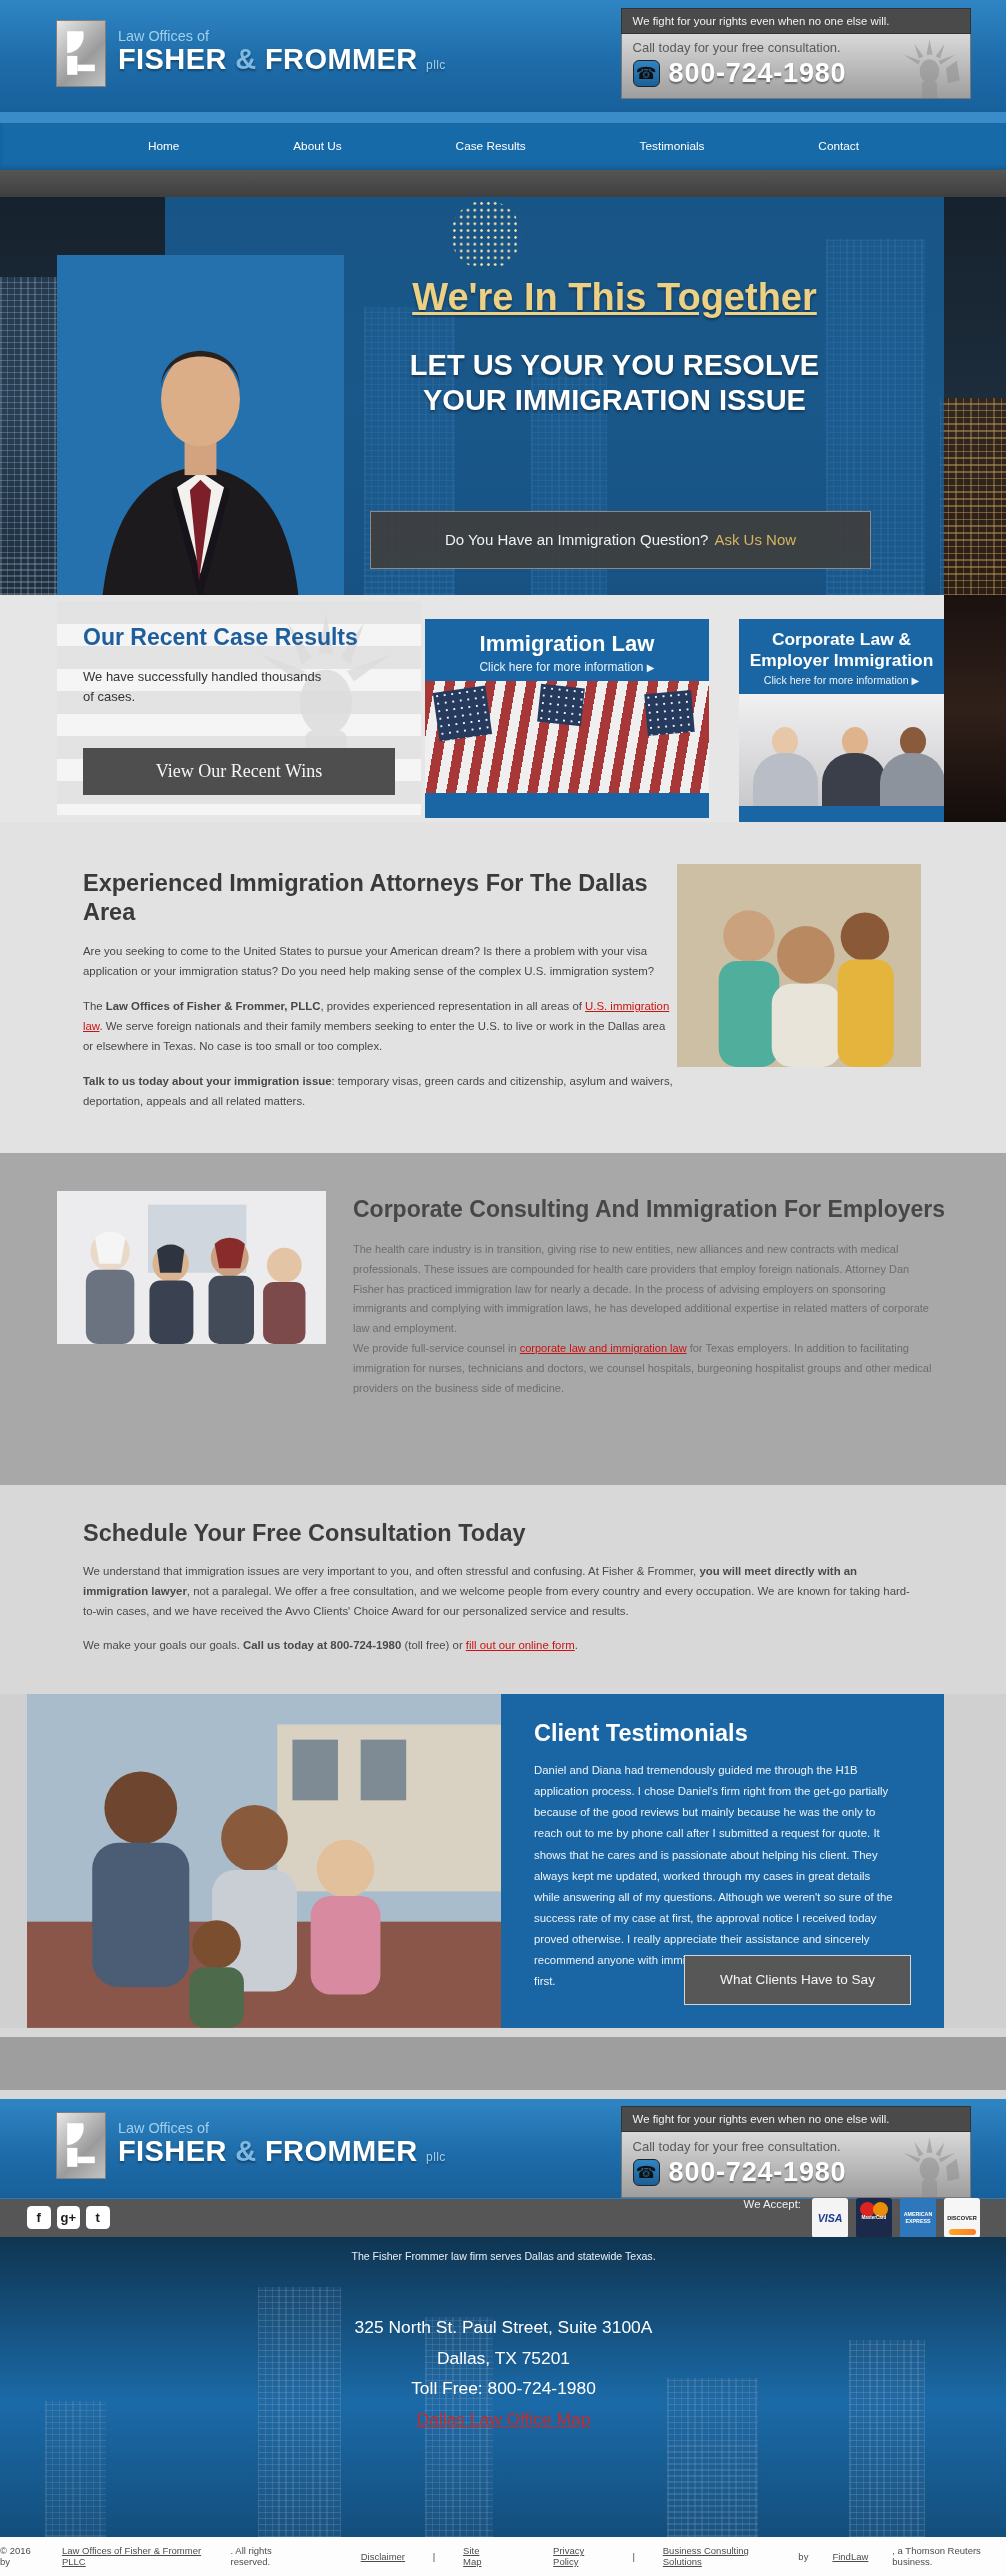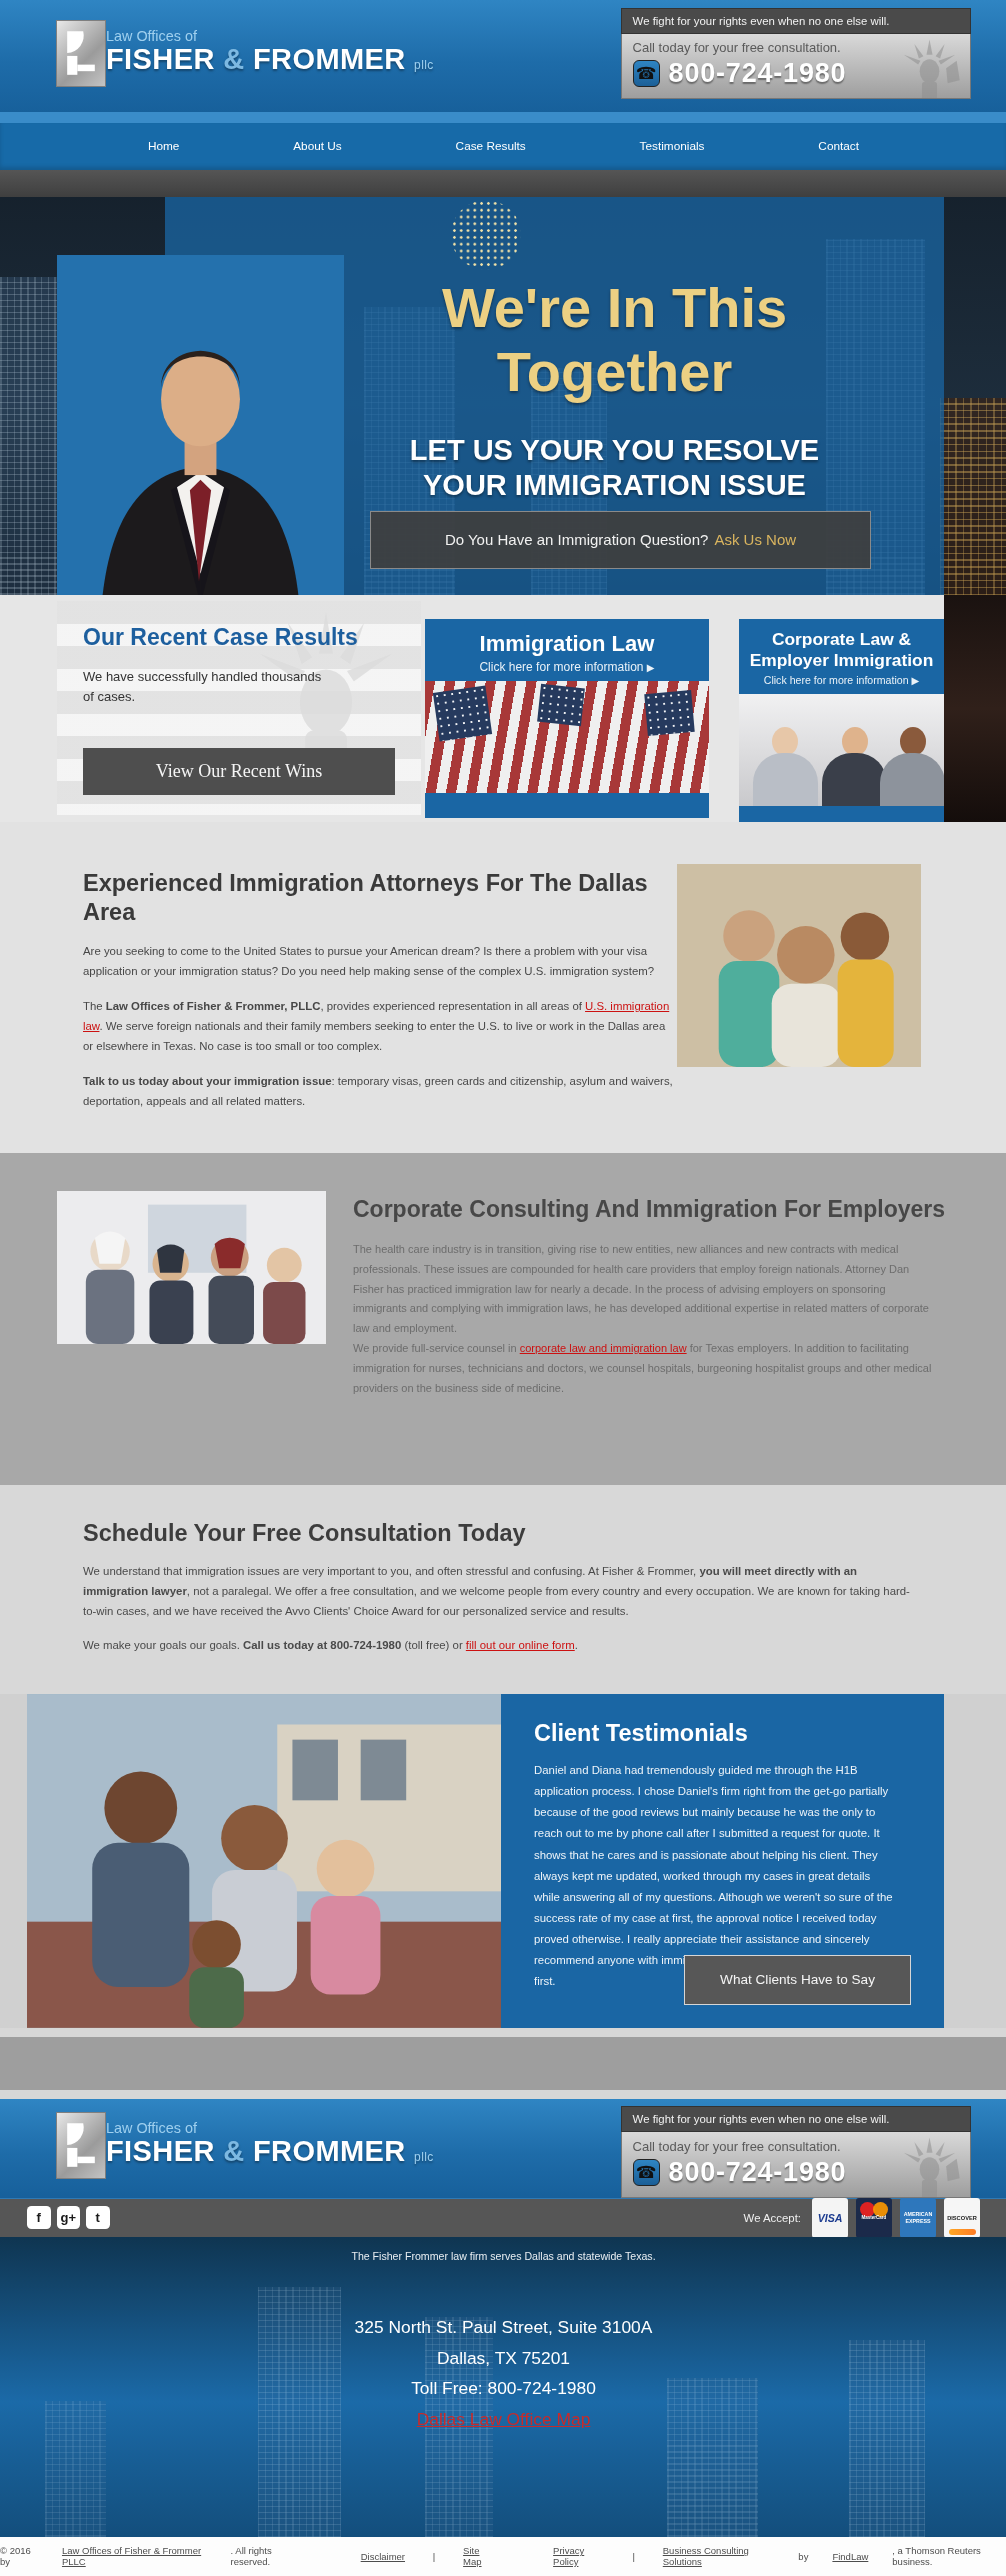--- a/index.html
+++ b/index.html
@@ -5,21 +5,21 @@
   * { margin:0; padding:0; box-sizing:border-box; }
   body { font-family:"Liberation Sans", sans-serif; background:#cfcfcf; }
   .page { width:1007px; margin:0 auto; background:#e4e4e4; position:relative; }
 
   
   .band-blue { position:relative; height:112px; background:linear-gradient(180deg,#2f85c3 0%, #1e6ca9 55%, #17609b 100%); overflow:hidden; }
   .band-blue.footer-band { height:99px; }
   .logo { position:absolute; left:56px; top:20px; display:flex; align-items:flex-start; cursor:pointer; }
   .logo-mark { width:50px; height:67px; background:linear-gradient(135deg,#e8e8e8,#9b9b9b 60%,#c4c4c4); border:0.8px solid #7f7f7f; position:relative; }
   .logo-mark svg { position:absolute; inset:0; }
-  .logo-text { padding-top:7.6px; }
+  .logo-text { margin-left:12px; padding-top:7.6px; }
   .logo-tag { color:#9fd0ef; font-size:14.4px; }
   .logo-name { color:#ffffff; font-size:29px; font-weight:bold; letter-spacing:0.4px; line-height:1.05;
                text-shadow:0 1.5px 2.3px rgba(0,0,0,.35); }
   .logo-name .amp { color:#7db9e2; }
   .logo-suffix { color:#9fd0ef; font-size:12px; font-weight:normal; }
   .promo { position:absolute; right:36px; top:7.6px; width:350px; }
   .promo-top { background:#4a4a4a; color:#f2f2f2; font-size:11.4px; padding:6px 10.6px; border:0.8px solid #333; }
   .promo-body { position:relative; background:linear-gradient(180deg,#d9d9d9,#9e9e9e); border:0.8px solid #777; border-top:none; padding:6.8px 10.6px 9px; overflow:hidden; }
   .promo-call { color:#5a5a5a; font-size:13px; }
   .promo-phone-row { display:flex; align-items:center; margin-top:3px; }
@@ -41,21 +41,21 @@
                            repeating-linear-gradient(90deg, rgba(210,230,245,.25) 0 1.5px, transparent 1.5px 6.8px); }
   .bldg.warm { background-color:rgba(60,35,20,.8);
           background-image:repeating-linear-gradient(0deg, rgba(235,185,90,.5) 0 1.5px, transparent 1.5px 6.8px),
                            repeating-linear-gradient(90deg, rgba(235,185,90,.4) 0 1.5px, transparent 1.5px 7.6px); }
   .blue-wash { position:absolute; left:165px; right:63px; top:27px; bottom:0; background:rgba(25,100,160,.78); z-index:2; }
   .tower-ball { position:absolute; left:451px; top:30px; width:70px; height:70px; border-radius:50%; z-index:3;
           background:radial-gradient(circle at 35% 30%, rgba(250,220,130,.9), rgba(160,120,40,.55));
           background-image:radial-gradient(rgba(255,235,170,.95) 1.1px, transparent 1.5px); background-size:6.8px 6.8px; }
   .attorney-photo { position:absolute; left:57px; top:85px; width:287px; height:340px; background:#2471ad; z-index:4; overflow:hidden; }
   .hero-copy { position:absolute; left:349px; top:106px; width:531px; z-index:4; text-align:center; }
-  .hero-h1 { color:#ecd083; font-size:56px; font-weight:bold; line-height:1.15; text-shadow:0 1.5px 3px rgba(0,0,0,.4); }
+  .hero-h1 { color:#ecd083; font-size:38px; font-weight:bold; line-height:1.15; text-shadow:0 1.5px 3px rgba(0,0,0,.4);text-decoration:underline; }
   .hero-h2 { color:#ffffff; font-size:29px; font-weight:bold; line-height:1.2; margin-top:29px; text-shadow:0 1.5px 3px rgba(0,0,0,.4); }
   .hero-question { position:absolute; left:370px; top:341px; width:501px; height:58px; z-index:6;
           background:rgba(62,62,62,.93); border:0.8px solid #8a8a8a; display:flex; align-items:center; justify-content:center; cursor:pointer; }
   .hero-question .q { color:#f1f1f1; font-size:15px; }
   .hero-question .cta { color:#d9b45f; font-size:15px; margin-left:6px; }
 
   
   .boxes { position:relative; height:227px; background:#e6e6e6; }
   .boxes::after { content:""; position:absolute; right:0; top:0; width:63px; height:100%;
           background:linear-gradient(180deg,#1a1210,#30201a 50%,#140d0b); }
@@ -113,21 +113,21 @@
   .btn-clients { position:absolute; right:33px; bottom:23px; width:227px; height:50px; background:#575757; border:0.8px solid #d6d6d6; font-size:13.6px; }
 
   
   .gap-light { height:9px; background:#d7d7d7; }
   .gap-gray { height:53px; background:#9e9e9e; }
 
   
   .social-bar { height:39px; background:#565656; border-top:1.5px solid #2f7ab5; display:flex; align-items:center; padding:0 27px; }
   .social { display:flex; gap:6px; }
   .social .s-icon { width:23.5px; height:23.5px; background:#ffffff; border-radius:4.5px; color:#1b1b1b; font-weight:bold; font-size:13px; display:flex; align-items:center; justify-content:center; cursor:pointer; }
-  .accept { margin-left:auto; display:flex; align-items:center; gap:8px; }
+  .accept { margin-left:auto; display:flex; align-items:flex-start; gap:8px; }
   .accept-label { color:#f0f0f0; font-size:11.4px; margin-right:3px; }
   .card { width:36px; height:40px; border-radius:3px; display:flex; align-items:center; justify-content:center; overflow:hidden; position:relative; }
   .card-visa { background:#f4f4f4; color:#1a3a8f; font-style:italic; font-weight:bold; font-size:10.6px; }
   .card-mc { background:#1b2a4a; }
   .card-mc .c1,.card-mc .c2 { position:absolute; width:15px; height:15px; border-radius:50%; top:4.5px; }
   .card-mc .c1 { left:3.8px; background:#d22; } .card-mc .c2 { right:3.8px; background:#f90; opacity:.9; }
   .card-mc span { position:relative; color:#fff; font-size:4.5px; font-weight:bold; }
   .card-amex { background:#2e77bc; color:#fff; font-size:5.3px; font-weight:bold; text-align:center; line-height:1.2; }
   .card-disc { background:#f6f6f6; color:#222; font-size:5.7px; font-weight:bold; }
   .card-disc::after { content:""; position:absolute; bottom:3px; left:4.5px; right:4.5px; height:6px; border-radius:3px; background:linear-gradient(90deg,#f90,#f60); opacity:.85; }

